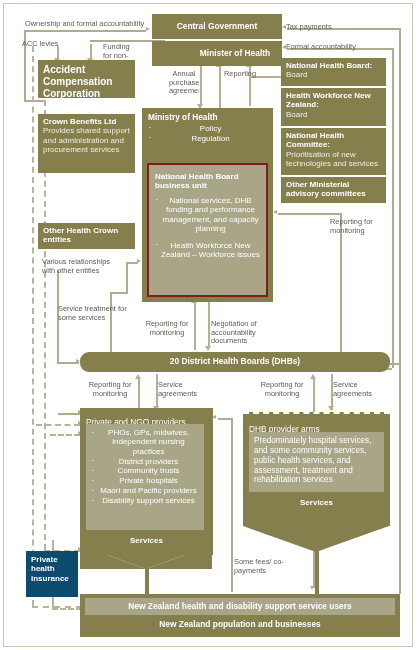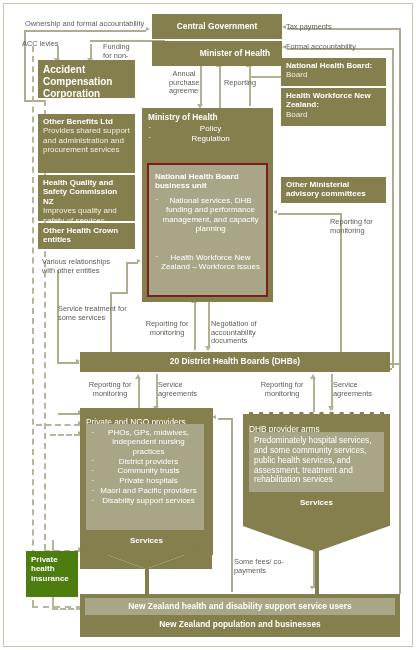--- a/index.html
+++ b/index.html
@@ -27,21 +27,21 @@
     color:#ffffff;
     font-size:8px;
     line-height:1.18;
     overflow:hidden;
   }
   .box .hd{font-weight:bold;display:block;}
   .box .sub{display:block;color:#efeee2;}
 
   .olive{background:#857f4e;}
   .sage{background:#a9a587;color:#ffffff;}
-  .lightsage{background:#4d7c0f;color:#ffffff;}
+  .lightsage{background:#0c4a6e;color:#ffffff;}
 
   .lbl{
     position:absolute;
     font-size:7.4px;
     line-height:1.16;
     color:#5d5b56;
     box-sizing:border-box;
     overflow:hidden;
   }
 
@@ -180,21 +180,21 @@
   <div class="dash-v" style="left:52px;top:597px;height:12px;"></div>
   <div class="dash-h" style="left:52px;top:608px;width:30px;"></div>
 
   <div class="lbl" style="left:25px;top:20px;width:120px;">Ownership and formal accountability</div>
   <div class="lbl" style="left:286px;top:23px;width:100px;">Tax payments</div>
   <div class="lbl" style="left:286px;top:43px;width:105px;">Formal accountability</div>
   <div class="lbl" style="left:22px;top:40px;width:40px;">ACC levies</div>
   <div class="lbl" style="left:103px;top:43px;width:35px;">Funding for non-earners</div>
   <div class="lbl" style="left:41px;top:114px;width:50px;margin-top:29px;">Contracts</div>
   <div class="lbl" style="left:169px;top:70px;width:30px;text-align:center;">Annual purchase agreement</div>
-  <div class="lbl" style="left:224px;top:79px;width:40px;">Reporting</div>
+  <div class="lbl" style="left:224px;top:70px;width:40px;">Reporting</div>
   <div class="lbl" style="left:330px;top:218px;width:58px;">Reporting for monitoring</div>
   <div class="lbl" style="left:42px;top:258px;width:80px;">Various relationships with other entities</div>
   <div class="lbl" style="left:58px;top:305px;width:74px;">Service treatment for some services</div>
   <div class="lbl" style="left:141px;top:320px;width:52px;text-align:center;">Reporting for monitoring</div>
   <div class="lbl" style="left:211px;top:320px;width:58px;">Negotiation of accountability documents</div>
   <div class="lbl" style="left:84px;top:381px;width:52px;text-align:center;">Reporting for monitoring</div>
   <div class="lbl" style="left:158px;top:381px;width:46px;">Service agreements</div>
   <div class="lbl" style="left:254px;top:381px;width:56px;text-align:center;">Reporting for monitoring</div>
   <div class="lbl" style="left:333px;top:381px;width:48px;">Service agreements</div>
   <div class="lbl" style="left:234px;top:558px;width:54px;">Some fees/ co-payments</div>
@@ -209,65 +209,65 @@
     <div style="display:flex;align-items:center;justify-content:center;height:100%;">
       <span class="hd" style="font-size:8.4px;padding-left:36px;">Minister of Health</span>
     </div>
   </div>
 
   <div class="box olive" style="left:38px;top:60px;width:97px;height:38px;padding:4px 5px;">
     <span class="hd" style="font-size:10px;">Accident Compensation Corporation (ACC)</span>
   </div>
 
   <div class="box olive" style="left:38px;top:114px;width:97px;height:59px;padding:3px 5px;">
-    <span class="hd">Other Benefits Ltd</span>
+    <span class="hd">Crown Benefits Ltd</span>
     <span class="sub">Provides shared support and administration and procurement services</span>
   </div>
 
-  <div class="box olive" style="left:38px;top:175px;width:97px;height:46px;padding:3px 5px;">
-    <span class="hd">Health Quality and Safety Commission NZ</span>
-    <span class="sub">Improves quality and safety of services</span>
-  </div>
 
   <div class="box olive" style="left:38px;top:223px;width:97px;height:26px;padding:3px 5px;">
     <span class="hd">Other Health Crown entities</span>
   </div>
 
   <div class="box olive" style="left:142px;top:108px;width:131px;height:194px;padding:5px 6px;">
     <span class="hd" style="font-size:8.3px;">Ministry of Health</span>
     <ul class="ul" style="margin-top:1px;">
       <li>Policy</li>
       <li>Regulation</li>
     </ul>
   </div>
 
   <div class="box sage" style="left:147px;top:163px;width:121px;height:134px;padding:7px 6px;border:2px solid #7f1d1d;">
     <span class="hd" style="font-size:8px;">National Health Board business unit</span>
     <ul class="ul" style="margin-top:5px;">
-      <li style="margin-bottom:19px;">National services, DHB funding and performance management, and capacity planning</li>
+      <li style="margin-bottom:7px;">National services, DHB funding and performance management, and capacity planning</li>
       <li>Health Workforce New Zealand – Workforce issues</li>
     </ul>
   </div>
 
   <div class="box olive" style="left:281px;top:58px;width:105px;height:28px;padding:3px 5px;">
     <span class="hd">National Health Board:</span>
     <span class="sub">Board</span>
   </div>
 
   <div class="box olive" style="left:281px;top:88px;width:105px;height:38px;padding:3px 5px;">
     <span class="hd">Health Workforce New Zealand:</span>
     <span class="sub">Board</span>
   </div>
 
+  <div class="box olive" style="left:281px;top:128px;width:105px;height:47px;padding:3px 5px;">
+    <span class="hd">National Health Committee:</span>
+    <span class="sub">Prioritisation of new technologies and services</span>
+  </div>
 
   <div class="box olive" style="left:281px;top:177px;width:105px;height:26px;padding:3px 5px;">
     <span class="hd">Other Ministerial advisory committees</span>
   </div>
 
-  <div class="box olive" style="left:80px;top:352px;width:310px;height:20px;">
+  <div class="box olive" style="left:80px;top:352px;width:310px;height:20px;border-radius:9px;">
     <div style="display:flex;align-items:center;justify-content:center;height:100%;">
       <span class="hd" style="font-size:8.4px;">20 District Health Boards (DHBs)</span>
     </div>
   </div>
 
   <div class="funnel" style="left:80px;top:408px;width:133px;height:147px;">
     <div style="padding:3px 6px 0 6px;">
       <span class="hd" style="font-size:8.3px;color:#fff;">Private and NGO providers</span>
     </div>
     <div class="sage" style="position:absolute;left:6px;top:16px;width:118px;height:106px;padding:4px 4px 0 5px;box-sizing:border-box;font-size:8px;line-height:1.17;color:#fff;">

